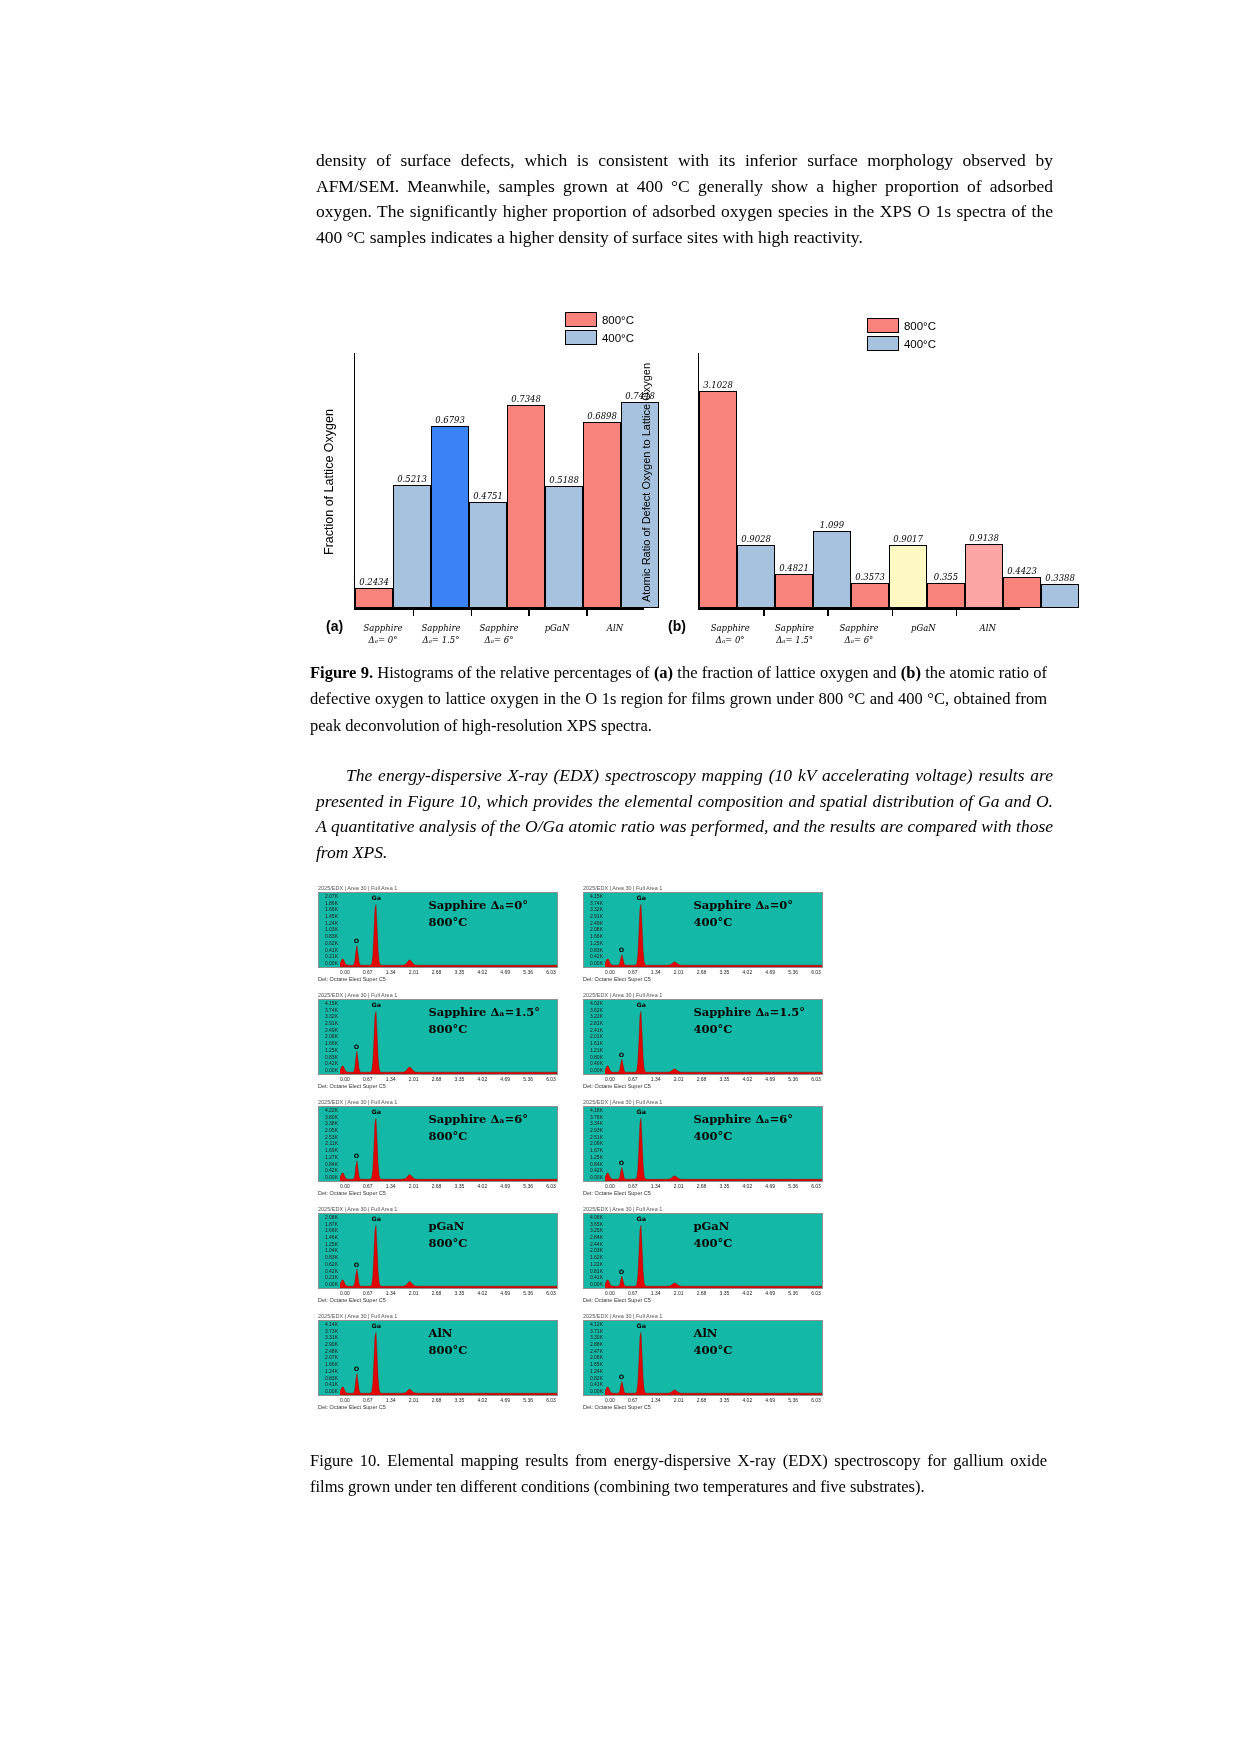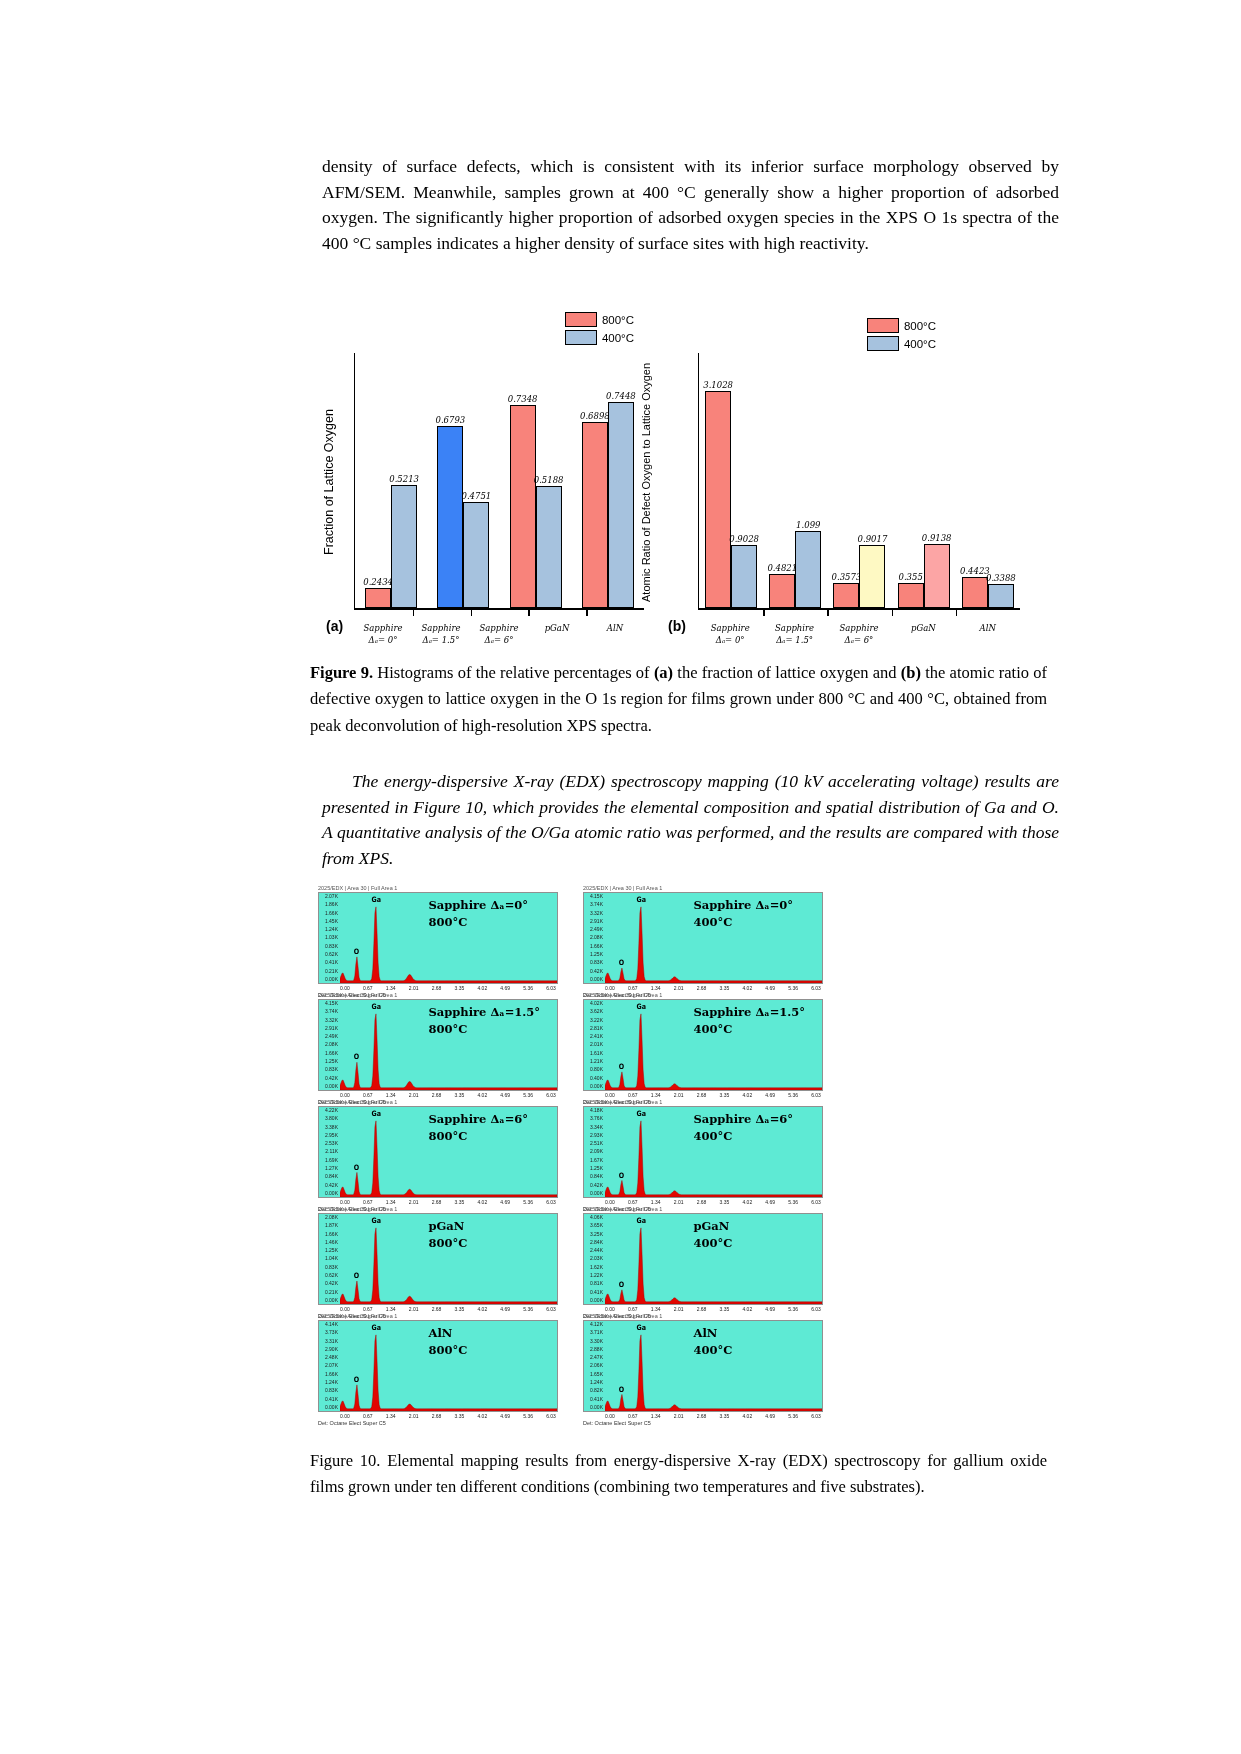--- a/index.html
+++ b/index.html
@@ -4,21 +4,21 @@
 <style>
   html,body{margin:0;padding:0;background:#e8e8e8;}
   .page{position:relative;width:1241px;height:1754px;background:#ffffff;margin:0 auto;
         font-family:"Liberation Serif",serif;color:#000;overflow:hidden;}
 
   
   .pg-header{position:absolute;top:66px;left:70px;width:975px;display:flex;
              justify-content:space-between;font-size:16px;}
 
   
-  .body-text{position:absolute;left:310px;width:737px;margin:12px;text-align:justify;
+  .body-text{position:absolute;left:310px;width:737px;margin:6px;text-align:justify;
              font-size:17.5px;line-height:1.47;}
   .para1{top:142px;}
   .para2{top:757px;text-indent:30px;font-style:italic;}
 
   
   .caption{position:absolute;left:310px;width:737px;margin:0;text-align:justify;
            font-size:16.5px;line-height:1.6;}
   .cap9{top:660px;}
   .cap10{top:1448px;}
 
@@ -30,21 +30,21 @@
   #chartB{left:322px;width:384px;}
   .bc-ylab{position:absolute;left:4px;bottom:40px;height:255px;writing-mode:vertical-rl;
            transform:rotate(180deg);display:flex;align-items:center;justify-content:center;
            font-size:12.5px;white-space:nowrap;}
   .bc-ylab-b{font-size:11px;left:0;}
   .bc-plot{position:absolute;left:36px;right:4px;bottom:40px;height:255px;
            border-bottom:2px solid #000;border-left:1.5px solid #000;
            display:flex;align-items:flex-end;justify-content:space-around;}
   #chartB .bc-plot{left:58px;}
   .bc-group{display:flex;align-items:flex-end;}
-  .bc-bar{width:26px;box-sizing:border-box;border:1px solid #000;position:relative;}
+  .bc-bar{width:26px;box-sizing:border-box;border:1px solid #000;position:relative;padding-left:36px;}
   .bc-val{position:absolute;top:-12px;left:50%;transform:translateX(-50%);
           font-size:8.5px;font-style:italic;white-space:nowrap;
           font-family:"DejaVu Serif",serif;}
   .bc-tick{position:absolute;bottom:-8px;width:1.5px;height:6px;background:#000;}
   .bc-xlabs{position:absolute;left:36px;right:4px;bottom:4px;display:flex;
             justify-content:space-around;text-align:center;font-size:8.5px;
             font-style:italic;line-height:1.35;font-family:"DejaVu Serif",serif;}
   #chartB .bc-xlabs{left:58px;}
   .bc-xlab{width:20%;}
   .bc-legend{position:absolute;top:2px;right:14px;display:flex;flex-direction:column;
@@ -53,21 +53,21 @@
   .bc-lrow{display:flex;align-items:center;gap:5px;}
   .bc-swatch{width:30px;height:13px;border:1.5px solid #000;display:inline-block;}
   .bc-tag{position:absolute;bottom:16px;left:8px;font-weight:bold;font-size:14px;}
   #chartB .bc-tag{left:28px;}
 
   
   .fig10{position:absolute;top:885px;left:316px;width:512px;height:545px;
          font-family:"Liberation Sans",sans-serif;}
   .edx-panel{position:absolute;width:240px;}
   .edx-header{font-size:5.5px;color:#555;margin-bottom:1px;white-space:nowrap;overflow:hidden;}
-  .edx-box{position:relative;height:92px;border:1px solid #909090;background:#5eead4;
+  .edx-box{position:relative;height:76px;border:1px solid #909090;background:#14b8a6;
            display:flex;box-sizing:border-box;}
   .edx-yticks{width:21px;display:flex;flex-direction:column;justify-content:space-between;
               align-items:flex-end;font-size:5px;line-height:1;color:#222;
               padding:1px 2px 1px 0;box-sizing:border-box;}
   .edx-svg{flex:1;height:100%;}
   .edx-label{position:absolute;left:46%;top:4px;font-family:"DejaVu Serif",serif;
              font-weight:bold;font-size:11.5px;line-height:1.45;}
   .edx-xticks{display:flex;justify-content:space-between;margin:1px 2px 0 22px;
               font-size:5px;color:#222;}
   .edx-det{font-size:5.5px;color:#333;margin-top:1px;}

